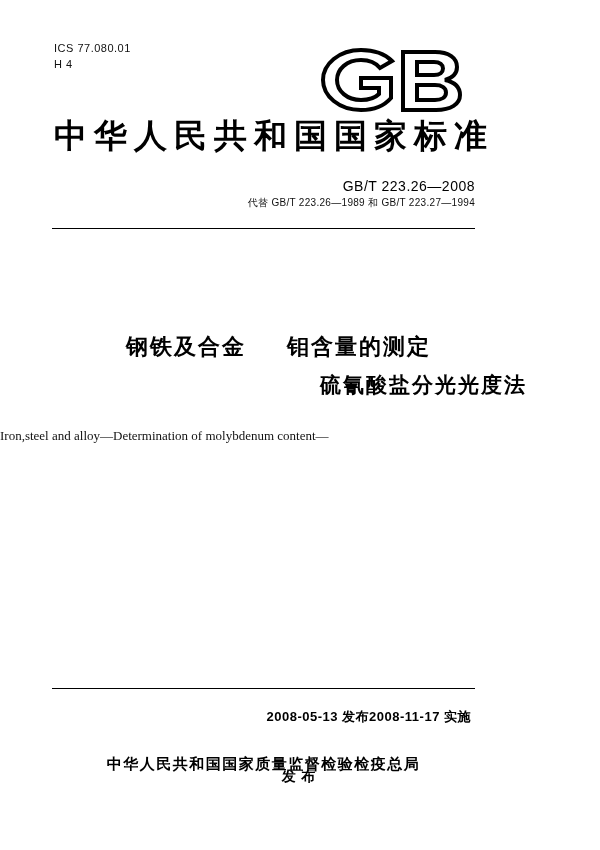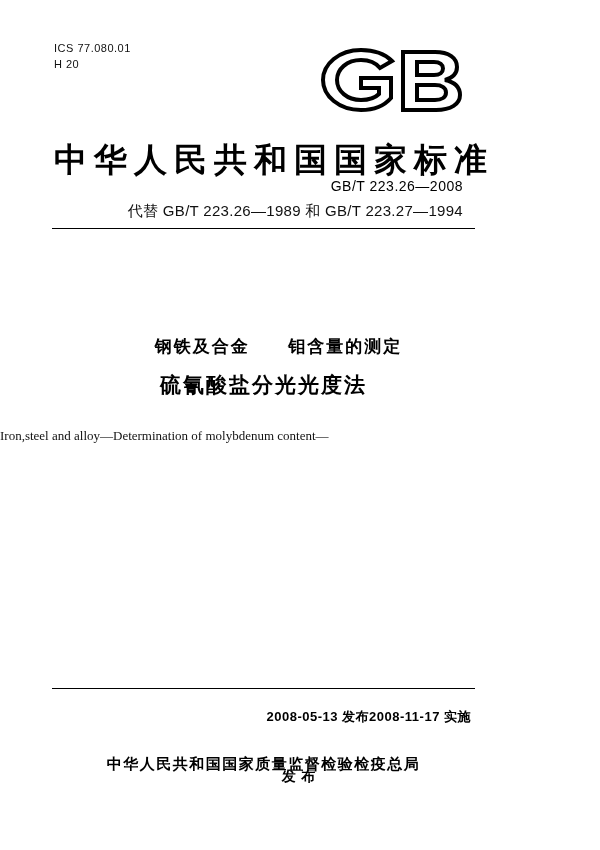--- a/index.html
+++ b/index.html
@@ -40,21 +40,21 @@
     top: 44px;
     width: 160px;
     height: 72px;
   }
 
   
   .cn-standard-title {
     position: absolute;
     left: 0;
     right: 0;
-    top: 138px;
+    top: 114px;
     text-align: center;
     font-family: "Liberation Serif", serif;
     font-weight: bold;
     font-size: 33px;
     letter-spacing: 7px;
     color: #000;
     padding-left: 21px;
   }
 
   
@@ -63,63 +63,64 @@
     left: 52px;
     right: 52px;
     border-top: 1px solid #000;
   }
   .rule-top { top: 228px; }
   .rule-bottom { top: 688px; }
 
   
   .std-number {
     position: absolute;
-    right: 64px;
+    right: 52px;
     top: 178px;
     text-align: right;
     font-family: "Liberation Sans", sans-serif;
   }
   .std-number .num {
     font-size: 14px;
     letter-spacing: 0.5px;
     color: #000;
   }
   .std-number .replaces {
-    margin-top: 8px;
-    font-size: 15px;
+    margin-top: 2px;
+    font-size: 10px;
     letter-spacing: 0.3px;
     color: #111;
   }
 
   
   .doc-title {
     position: absolute;
     left: 0;
     right: 0;
     top: 328px;
     text-align: center;
   }
   .doc-title .line1 {
     font-family: "Liberation Serif", serif;
     font-weight: bold;
-    font-size: 17px;
+    font-size: 22px;
     letter-spacing: 2px;
     line-height: 38px;
     margin-left: 30px;
   }
   .doc-title .line1 .gap {
     display: inline-block;
     width: 26px;
   }
   .doc-title .line2 {
     font-family: "Liberation Serif", serif;
     font-weight: bold;
     font-size: 21px;
     letter-spacing: 2px;
     line-height: 38px;
+    text-align: right;
   }
 
   
   .doc-title-en {
     position: absolute;
     left: 0;
     right: 0;
     top: 424px;
     text-align: left;
     font-family: "Liberation Serif", serif;
@@ -169,21 +170,21 @@
     margin-left: 12px;
   }
 </style>
 </head>
 <body>
 
 <div class="page">
 
   <div class="ics-block">
     <div>ICS 77.080.01</div>
-    <div>H 20</div>
+    <div>H 4</div>
   </div>
 
   <div class="gb-logo">
     <svg viewBox="0 0 160 72" width="160" height="72" aria-hidden="true">
 
       <path d="M46 6
                C24 6 8 20 8 36
                C8 52 24 66 46 66
                C60 66 70 61 76 54
                L76 34 L46 34 L46 44 L64 44 L64 50

